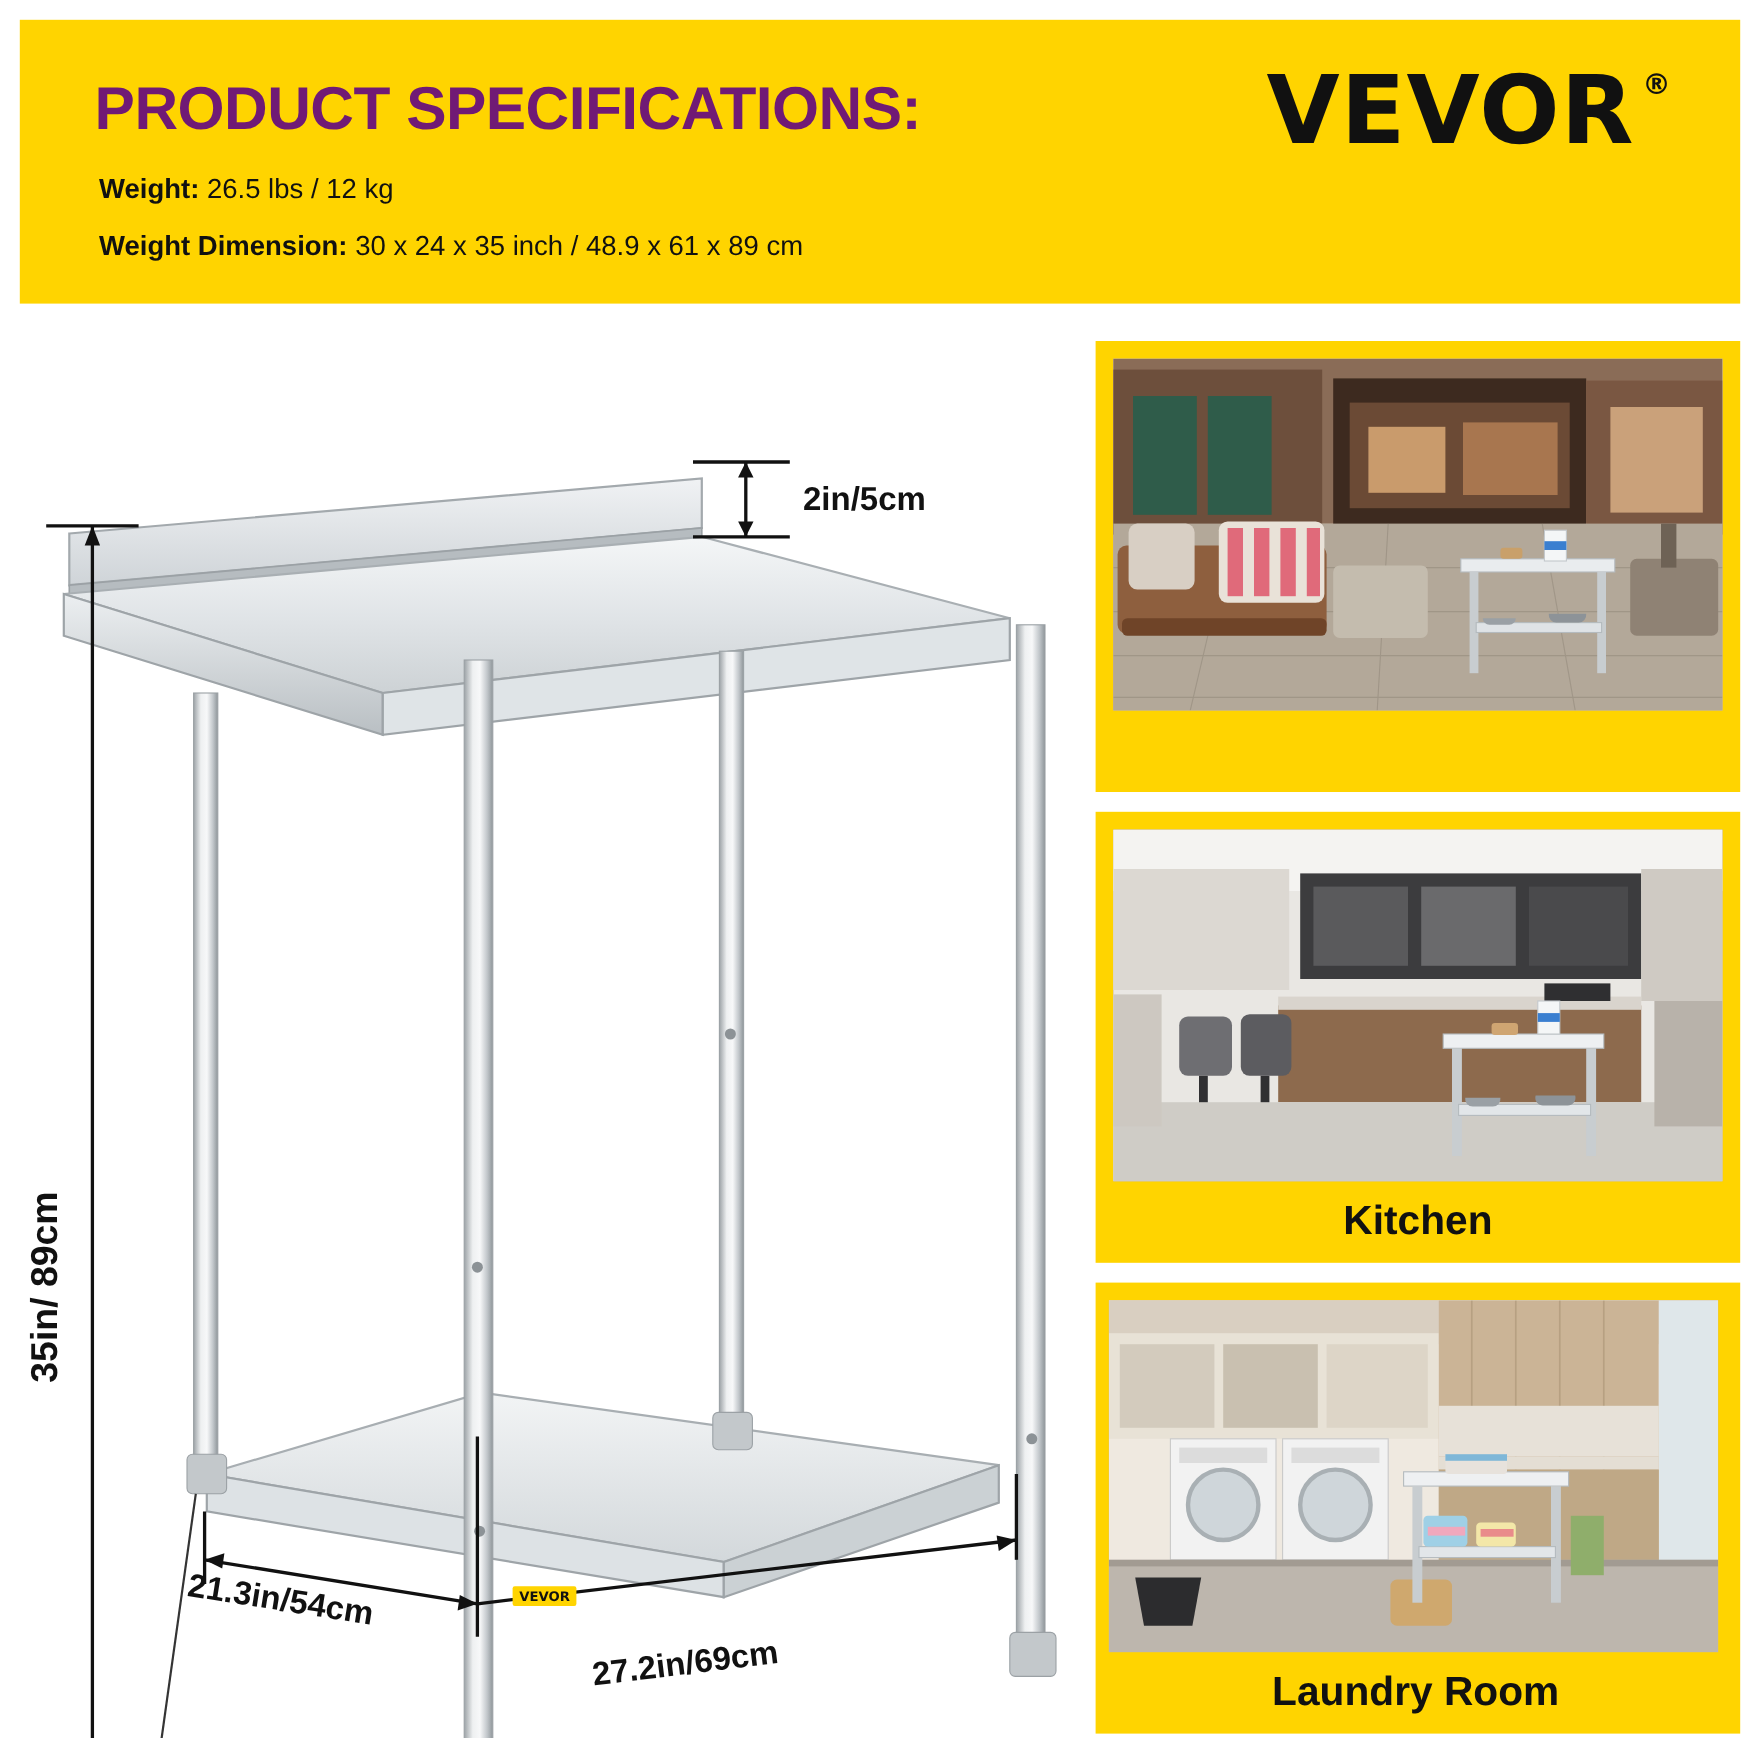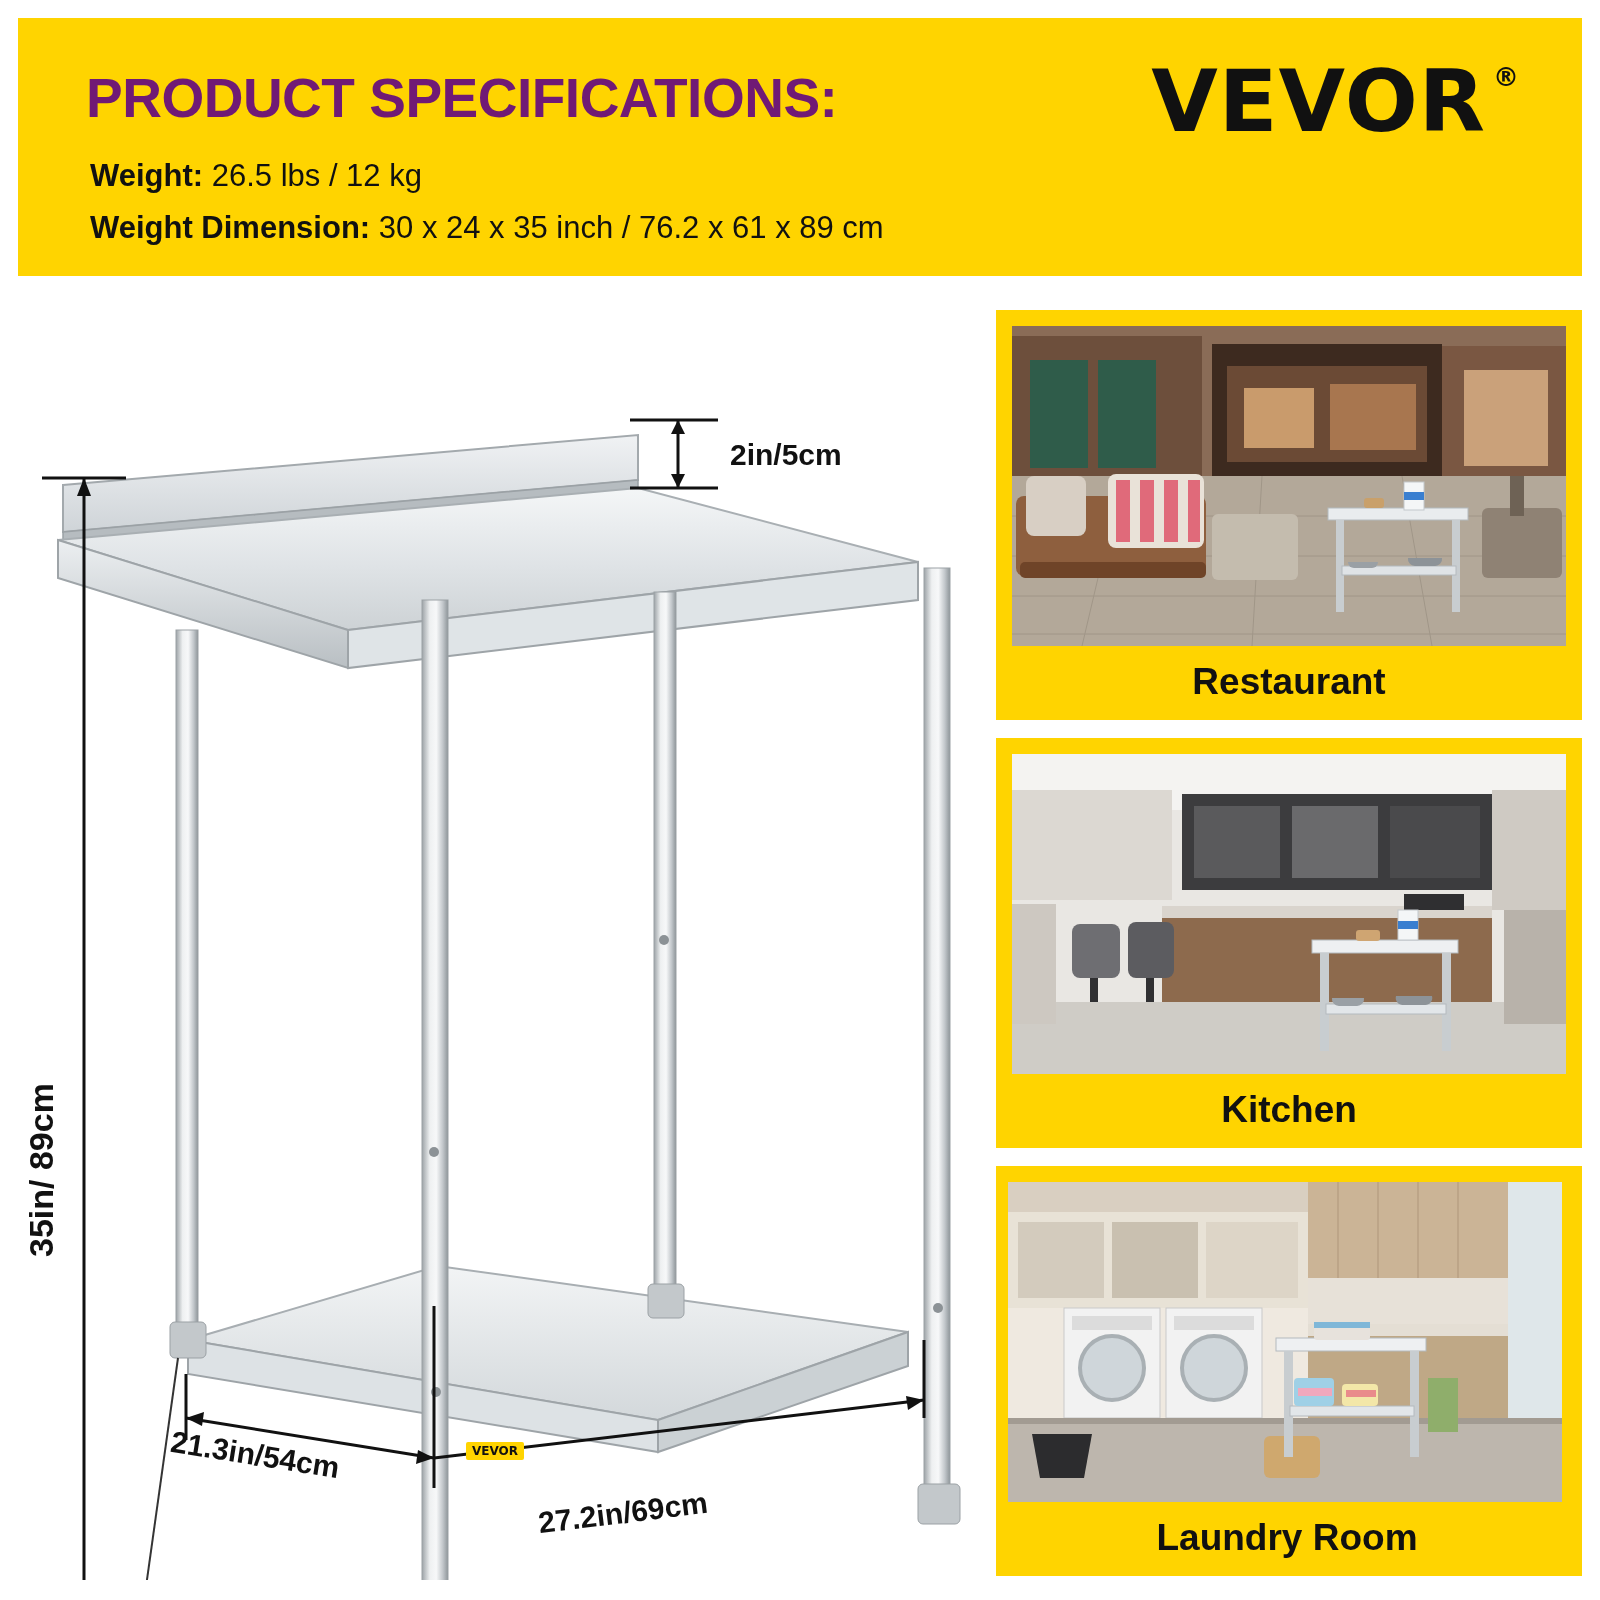--- a/index.html
+++ b/index.html
@@ -31,21 +31,21 @@
     top: 48px;
     font-size: 55px;
     font-weight: bold;
     letter-spacing: -0.5px;
     color: #701a75;
     white-space: nowrap;
   }
   .spec-line {
     position: absolute;
     left: 72px;
-    font-size: 31px;
+    font-size: 25px;
     color: #111111;
     white-space: nowrap;
   }
   .spec-line b { font-weight: bold; }
   .spec-weight { top: 140px; }
   .spec-dim { top: 192px; }
 
   .brand {
     position: absolute;
     right: 96px;
@@ -146,21 +146,21 @@
 <div class="header">
   <div class="header-title">PRODUCT SPECIFICATIONS:</div>
 
   <div class="spec-line spec-weight">
     <b>Weight:</b>
     <span>26.5 lbs / 12 kg</span>
   </div>
 
   <div class="spec-line spec-dim">
     <b>Weight Dimension:</b>
-    <span>30 x 24 x 35 inch / 76.2 x 61 x 89 cm</span>
+    <span>30 x 24 x 35 inch / 48.9 x 61 x 89 cm</span>
   </div>
 
   <div class="brand">
     <span>VEVOR</span><span class="reg">®</span>
   </div>
 </div>
 
 <div class="diagram">
 
   <svg width="960" height="1280" viewBox="0 0 960 1280" style="position:absolute;left:0;top:0;">
@@ -313,21 +313,20 @@
           <rect x="352" y="172" width="20" height="10" rx="3" fill="#c9a06a"></rect>
           <rect x="392" y="156" width="20" height="28" fill="#f4f6f7" stroke="#c3c8cc"></rect>
           <rect x="392" y="166" width="20" height="8" fill="#3a7fd0"></rect>
           <path d="M336 236 h30 a6 6 0 0 1 -6 6 h-18 a6 6 0 0 1 -6 -6z" fill="#9aa0a5"></path>
           <path d="M396 232 h34 a7 7 0 0 1 -7 8 h-20 a7 7 0 0 1 -7 -8z" fill="#8d9398"></path>
         </g>
         <rect x="470" y="182" width="80" height="70" rx="6" fill="#8f8274"></rect>
         <rect x="498" y="150" width="14" height="40" fill="#6e6255"></rect>
       </svg>
     </div>
-    <div class="card-caption">Restaurant</div>
   </div>
 
   <div class="card card-2">
     <div class="card-photo">
       <svg width="554" height="320" viewBox="0 0 554 320">
         <rect x="0" y="0" width="554" height="320" fill="#e9e7e3"></rect>
         <rect x="0" y="0" width="554" height="56" fill="#f4f3f1"></rect>
 
         <rect x="170" y="40" width="310" height="96" fill="#3c3c3e"></rect>
         <rect x="182" y="52" width="86" height="72" fill="#5a5a5c"></rect>

